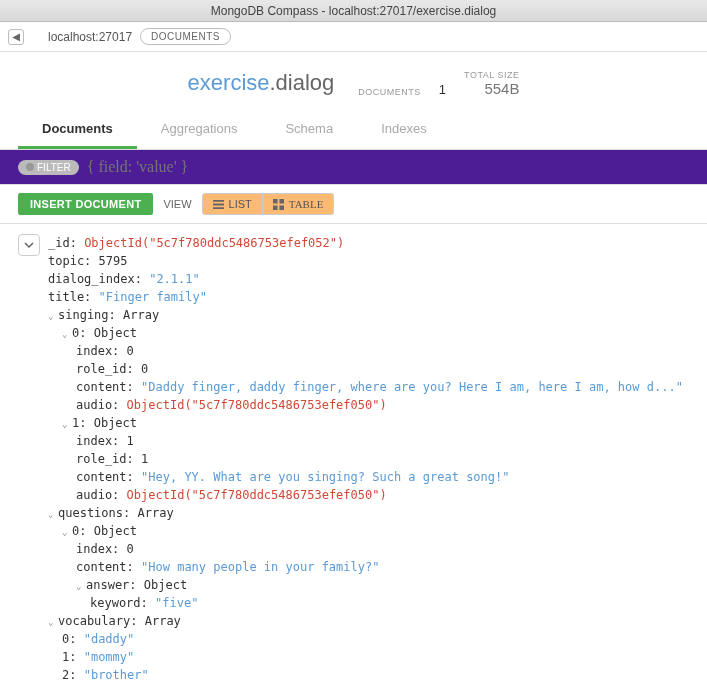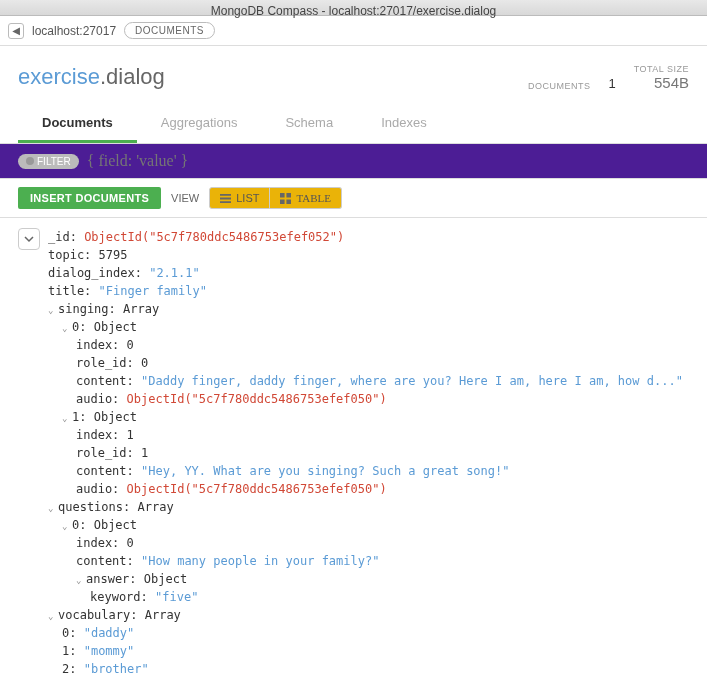--- a/index.html
+++ b/index.html
@@ -5,21 +5,21 @@
 * { box-sizing: border-box; margin: 0; padding: 0; }
 body {
   font-family: -apple-system, BlinkMacSystemFont, "Helvetica Neue", Arial, sans-serif;
   font-size: 13px;
   color: #333;
   background: #fff;
   width: 707px;
 }
 .titlebar {
   background: linear-gradient(#e8e8e8, #d8d8d8);
-  height: 16px;
+  height: 22px;
   text-align: center;
   line-height: 22px;
   font-size: 12px;
   color: #444;
   border-bottom: 1px solid #bbb;
 }
 .connection-bar {
   display: flex;
   align-items: center;
   padding: 6px 8px;
@@ -32,33 +32,33 @@
   height: 16px;
   border: 1px solid #bbb;
   border-radius: 3px;
   display: flex;
   align-items: center;
   justify-content: center;
   font-size: 10px;
   color: #666;
   cursor: pointer;
 }
-.host { font-size: 12px; color: #555; }
+.host { font-size: 12px; color: #555; margin-left: 16px; }
 .standalone-badge {
   border: 1px solid #bbb;
   border-radius: 10px;
   padding: 2px 10px;
   font-size: 10px;
   color: #666;
   letter-spacing: 0.5px;
 }
 .namespace-header {
   padding: 18px 18px 0 18px;
   display: flex;
-  justify-content: space-between;
+  justify-content: center;
   align-items: flex-start;
   gap: 24px;
 }
 .namespace-title {
   font-size: 22px;
   color: #666;
   font-weight: 400;
 }
 .namespace-title .db { color: #5b9bd5; }
 .stats { display: flex; gap: 18px; align-items: flex-end; }
@@ -131,21 +131,21 @@
   padding: 5px 12px;
   font-size: 11px;
   font-weight: 600;
   letter-spacing: 0.3px;
   border-radius: 2px;
   cursor: pointer;
 }
 .view-label { font-size: 11px; color: #666; }
 .view-btn {
   border: 1px solid #ccc;
-  background: #eab308;
+  background: #fdba74;
   padding: 4px 10px;
   font-size: 11px;
   color: #555;
   cursor: pointer;
   display: flex;
   align-items: center;
   gap: 5px;
 }
 .view-btn svg { width: 11px; height: 11px; }
 .view-group { display: flex; }
@@ -218,21 +218,21 @@
   <div class="tab">Schema</div>
   <div class="tab">Indexes</div>
 </div>
 
 <div class="filter-bar">
   <span class="filter-badge">FILTER</span>
   <input class="filter-input" placeholder="{ field: 'value' }" style="">
 </div>
 
 <div class="toolbar">
-  <button class="insert-btn">INSERT DOCUMENTS</button>
+  <button class="insert-btn">INSERT DOCUMENT</button>
   <span class="view-label">VIEW</span>
   <div class="view-group">
     <button class="view-btn">
       <svg viewBox="0 0 12 12">
           <path d="M0 1h12v2H0zM0 5h12v2H0zM0 9h12v2H0z" fill="#666"></path>
         </svg>
       <span>LIST</span>
     </button>
     <button class="view-btn">
       <svg viewBox="0 0 12 12">

